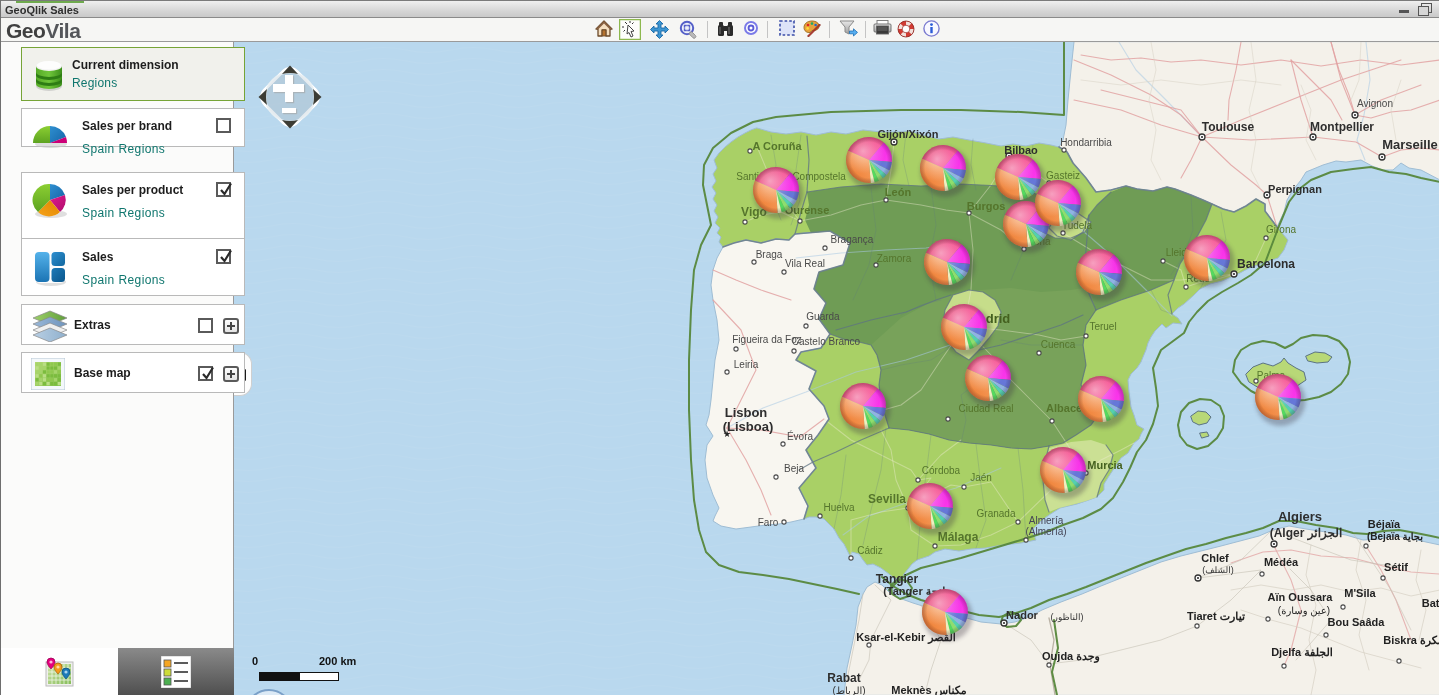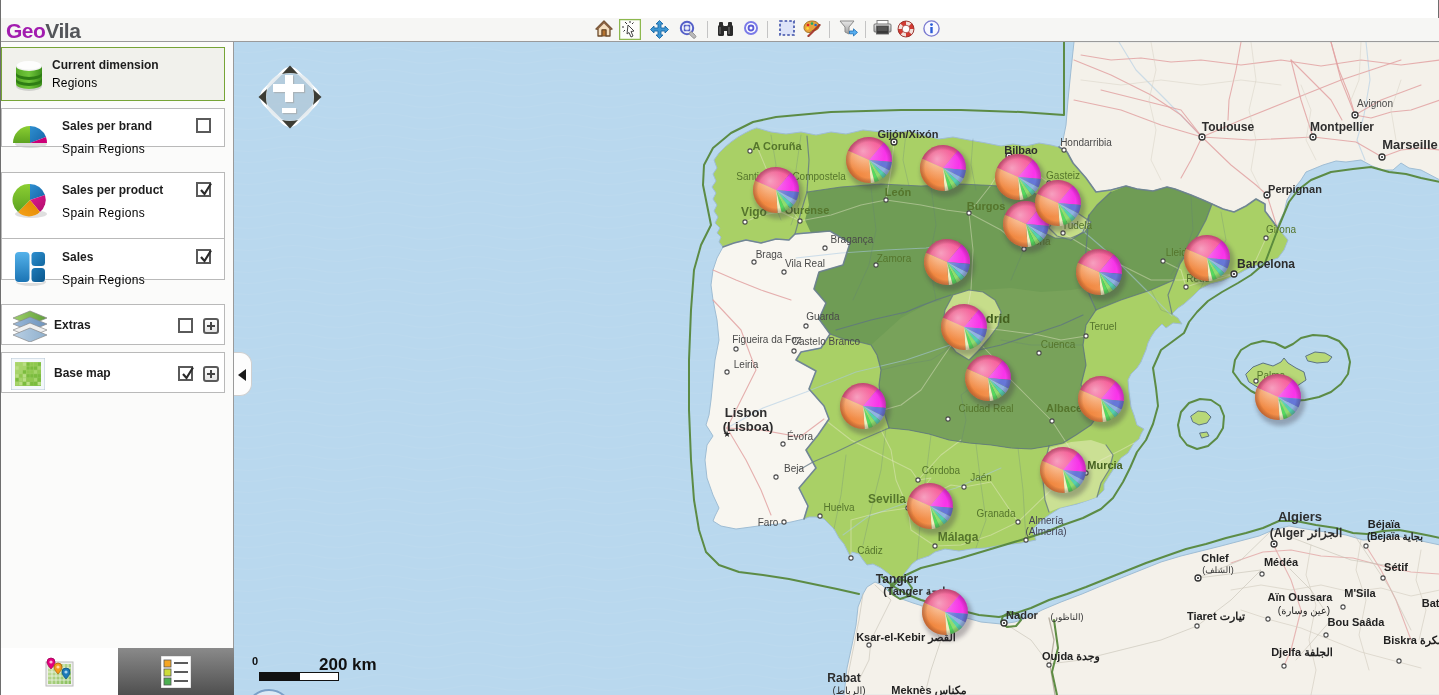--- a/index.html
+++ b/index.html
@@ -6,40 +6,40 @@
 .app{position:relative;width:1439px;height:695px;font-family:"Liberation Sans",sans-serif;border:1px solid #6e6e6e;border-top:none}
 .titlebar{position:absolute;left:0;top:0;width:1439px;height:18px;background:linear-gradient(#efefef,#d6d6d6 60%,#c9c9c9);border-top:1px solid #7a7a7a;border-bottom:1px solid #8a8a8a}
 .titlebar .gt{position:absolute;left:15px;top:0;width:68px;height:2px;background:#6faa4e}
 .titlebar .t{position:absolute;left:4px;top:3px;font-size:11px;font-weight:bold;color:#2f2f2f}
 .minb{position:absolute;right:31px;top:9px;width:10px;height:3px;background:#555}
 .maxb{position:absolute;right:8px;top:2px;width:14px;height:13px}
 .maxb .b1{position:absolute;left:3px;top:0;width:11px;height:10px;border:1px solid #555}
 .maxb .b2{position:absolute;left:0;top:3px;width:11px;height:10px;border:1px solid #555;background:#d6d6d6}
 .toolbar{position:absolute;left:0;top:18px;width:1439px;height:24px;background:#f6f6f4;border-bottom:1px solid #9a9a9a}
 .logo{position:absolute;left:5px;top:1px;font-size:21px;font-weight:bold;letter-spacing:-0.5px}
-.logo .g{color:#a21caf}.logo .q{color:#54565a}
+.logo .g{color:#404040}.logo .q{color:#54565a}
 .tb-ic{position:absolute;top:2px}
 .sep{position:absolute;top:3px;width:1px;height:17px;background:#c4c4c4}
 .sidebar{position:absolute;left:0;top:42px;width:233px;height:653px;background:#fbfbfa;border-right:1px solid #9a9a9a}
-.panel{position:absolute;left:0;width:224px;background:#fff;border:1px solid #b9b9b9}
+.panel{position:absolute;left:20px;width:224px;background:#fff;border:1px solid #b9b9b9}
 .panel.cur{background:#f1f1ec;border:1px solid #76a436}
 .panel .ti{position:absolute;left:60px;font-size:12px;font-weight:bold;color:#1d1d1d}
-.panel .su{position:absolute;left:60px;font-size:12px;color:#000000;letter-spacing:0.4px}
+.panel .su{position:absolute;left:60px;font-size:12px;color:#0f766e;letter-spacing:0.4px}
 .picon{position:absolute;left:9px}
 .cb{position:absolute;width:15px;height:15px;background:#fff;border:2px solid #5a5a5a}
 .cb svg{position:absolute;left:0px;top:-2px}
 .plusb{position:absolute;width:16px;height:16px;border:2px solid #5a5a5a;border-radius:3px;background:linear-gradient(#fdfdfd,#e3e3e3);}
 .plusb:before{content:"";position:absolute;left:2px;top:5px;width:8px;height:2px;background:#444}
 .plusb:after{content:"";position:absolute;left:5px;top:2px;width:2px;height:8px;background:#444}
 .tabs{position:absolute;left:0;top:606px;width:233px;height:47px}
 .tabL{position:absolute;left:0;top:0;width:117px;height:47px;background:#fff}
 .tabR{position:absolute;left:117px;top:0;width:116px;height:47px;background:linear-gradient(#8a8a8a,#4f4f4f)}
 .map{position:absolute;left:233px;top:42px;width:1206px;height:653px;overflow:hidden}
 .scale0{position:absolute;left:18px;top:613px;font-size:11px;font-weight:bold;color:#111}
-.scale200{position:absolute;left:85px;top:613px;font-size:17px;font-weight:bold;color:#111}
+.scale200{position:absolute;left:85px;top:613px;font-size:11px;font-weight:bold;color:#111}
 .sbar{position:absolute;left:25px;top:630px;width:80px;height:9px;border:1.5px solid #111;background:#fff}
 .sbar .bk{position:absolute;left:0;top:0;width:40px;height:100%;background:#111}
 .collapse{position:absolute;left:0px;top:310px;width:18px;height:44px;background:#fdfdfd;border:1px solid #cfcfcf;border-left:none;border-radius:0 12px 12px 0}
 .collapse:after{content:"";position:absolute;left:4px;top:16px;width:0;height:0;border-top:6px solid transparent;border-bottom:6px solid transparent;border-right:8px solid #1a1a1a}
 </style></head>
 <body>
 <div class="app">
 <div class="map"><svg width="1206" height="653" viewBox="233 42 1206 653" font-family="Liberation Sans, sans-serif">
 <defs>
 <filter id="pieblur" x="-50%" y="-50%" width="200%" height="200%">
@@ -411,20 +411,29 @@
           <rect x="30" y="13" width="8" height="27"></rect>
           <rect x="27" y="46" width="14" height="5"></rect>
         </g>
   </svg>
   <div class="scale0">0</div><div class="scale200">200 km</div>
   <div class="sbar">
         <div class="bk"></div>
       </div>
   <div class="collapse"></div>
 </div>
+<div class="titlebar">
+      <div class="gt"></div>
+      <div class="t">GeoQlik Sales</div>
+      <div class="minb"></div>
+      <div class="maxb">
+        <div class="b1"></div>
+        <div class="b2"></div>
+      </div>
+    </div>
 <div class="toolbar">
   <div class="logo"><span class="g">Geo</span><span class="q">Vila</span></div>
   <svg class="tb-ic" style="left:594px" width="18" height="18" viewBox="0 0 18 18">
   <path d="M9 1 L17 9 H15 V16 H11 V10 H7 V16 H3 V9 H1 Z" fill="#f5dfc0" stroke="#6b4a2a" stroke-width="1.3" stroke-linejoin="round"></path>
   <rect x="7.2" y="10" width="3.6" height="6" fill="#b5722e" stroke="#6b4a2a" stroke-width="0.8"></rect>
   <path d="M9 1 L17 9 H14.5 L9 3.5 L3.5 9 H1 Z" fill="#8a6242"></path>
 </svg>
 <svg class="tb-ic" style="left:618px;top:1px" width="22" height="21" viewBox="0 0 22 21">
   <rect x="0.5" y="0.5" width="21" height="20" fill="#fdfdfb" stroke="#8db84e" stroke-width="1.5"></rect>
   <path d="M9 6 L15 12 L12 12.5 L14 17 L12 18 L10 13.5 L8 15 Z" fill="#fff" stroke="#444" stroke-width="1"></path>
@@ -587,21 +596,21 @@
       </defs>
     </svg>
     <div class="ti" style="top:10px">Sales per product</div>
     <div class="su" style="top:33px">Spain Regions</div>
     <div class="cb" style="left:194px;top:9px">
           <svg width="15" height="15" viewBox="0 0 15 15">
             <path d="M3 8 L6.5 12 L13 1.5" stroke="#2a2a2a" stroke-width="2.2" fill="none"></path>
           </svg>
         </div>
   </div>
-  <div class="panel" style="top:196px;height:42px">
+  <div class="panel" style="top:196px;height:58px">
     <svg class="picon" style="top:10px" width="38" height="38" viewBox="0 0 38 38">
       <ellipse cx="20" cy="33" rx="15" ry="4" fill="#c9c9c9" opacity="0.6"></ellipse>
       <rect x="3" y="2" width="32" height="32" rx="6" fill="#fdfdfd"></rect>
       <rect x="4" y="3" width="14.5" height="30" rx="4" fill="url(#sq1)"></rect>
       <rect x="20.5" y="3" width="13.5" height="14" rx="3.5" fill="url(#sq2)"></rect>
       <rect x="20.5" y="19" width="13.5" height="14" rx="3.5" fill="url(#sq3)"></rect>
       <defs>
       <linearGradient id="sq0" x1="0" y1="0" x2="1" y2="1">
               <stop offset="0" stop-color="#4aa6e0"></stop>
               <stop offset="1" stop-color="#0c5e98"></stop>

